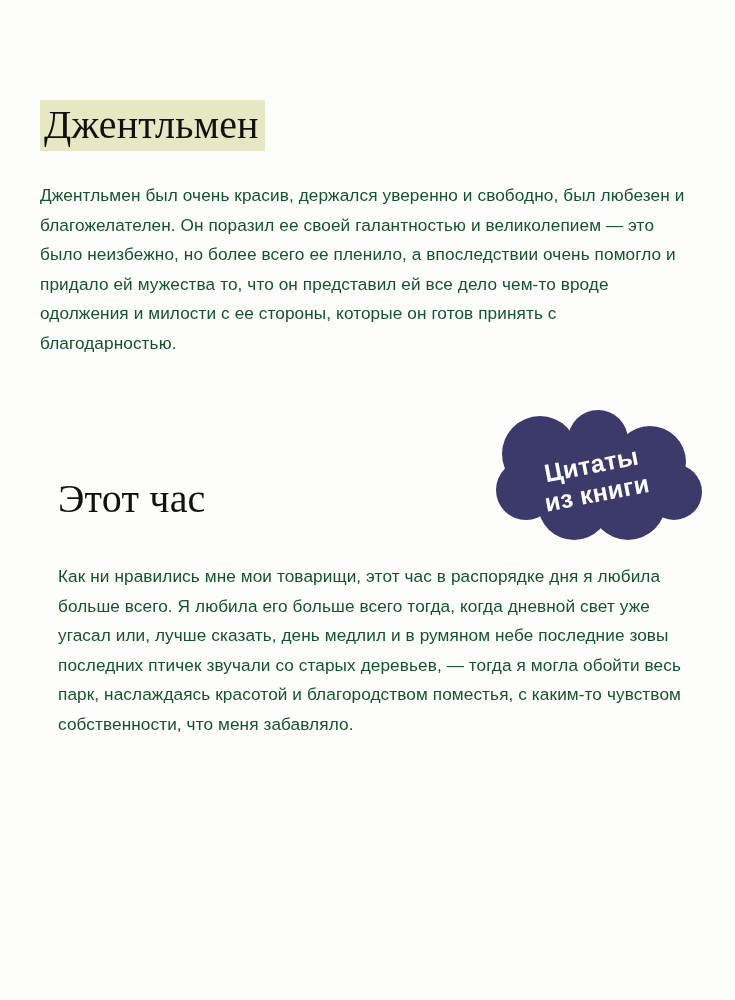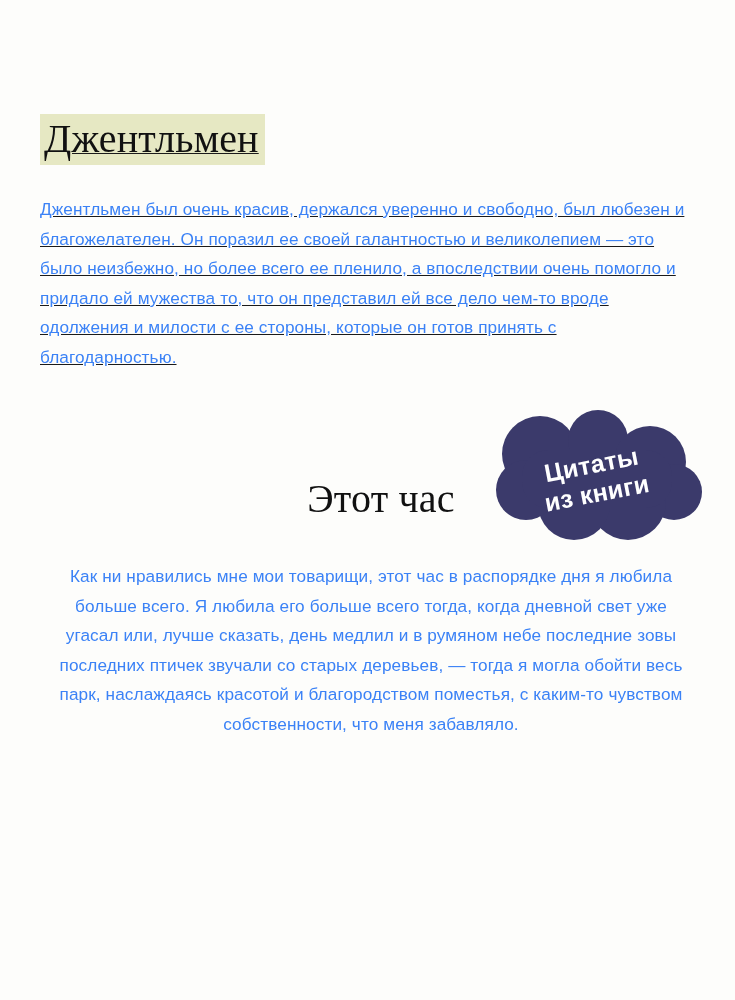--- a/index.html
+++ b/index.html
@@ -45,43 +45,41 @@
     box-decoration-break: clone;
     -webkit-box-decoration-break: clone;
     padding: 2px 6px 4px 4px;
   }
 
   
   .body-text {
     font-family: "Liberation Sans", sans-serif;
     font-size: 17.2px;
     line-height: 1.72;
-    color: #3b82f6;
+    color: #14532d;
     margin: 0;
     letter-spacing: 0.1px;
   }
 
   
   #section-1 {
     position: absolute;
-    top: 112px;
+    top: 98px;
     left: 40px;
     width: 660px;
-    text-decoration: underline;
   }
   #section-1 .body-text {
     margin-top: 29px;
     width: 655px;
   }
   #section-2 {
     position: absolute;
     top: 472px;
-    left: 51px;
+    left: 58px;
     width: 660px;
-    text-align: center;
   }
   #section-2 .body-text {
     margin-top: 36px;
     width: 640px;
   }
 
   
   .badge {
     position: absolute;
     top: 410px;

